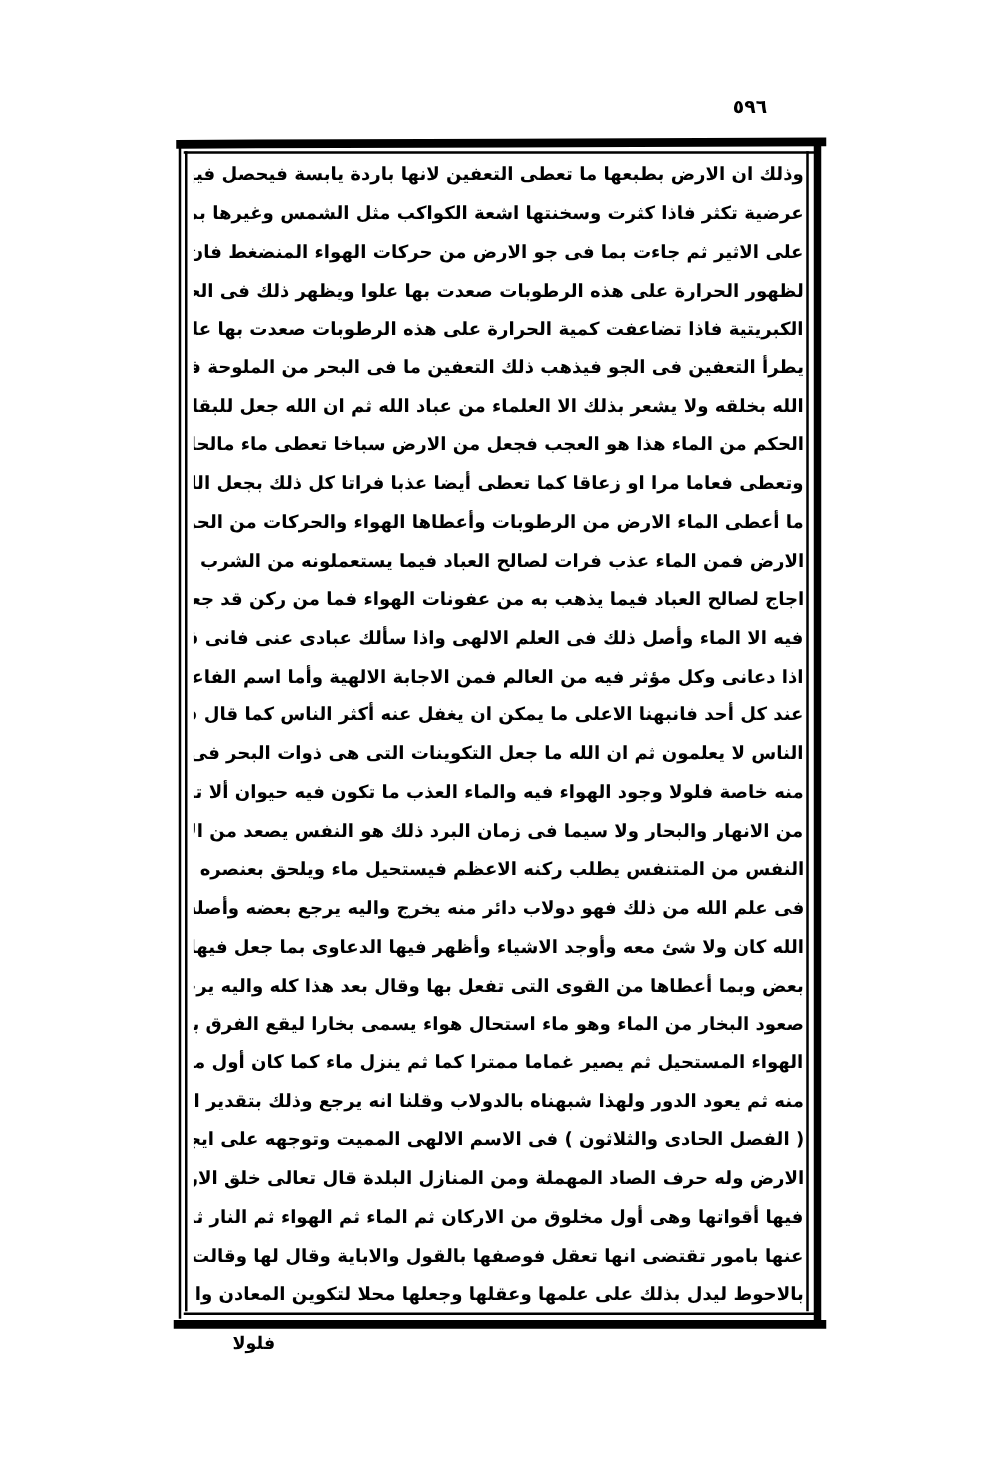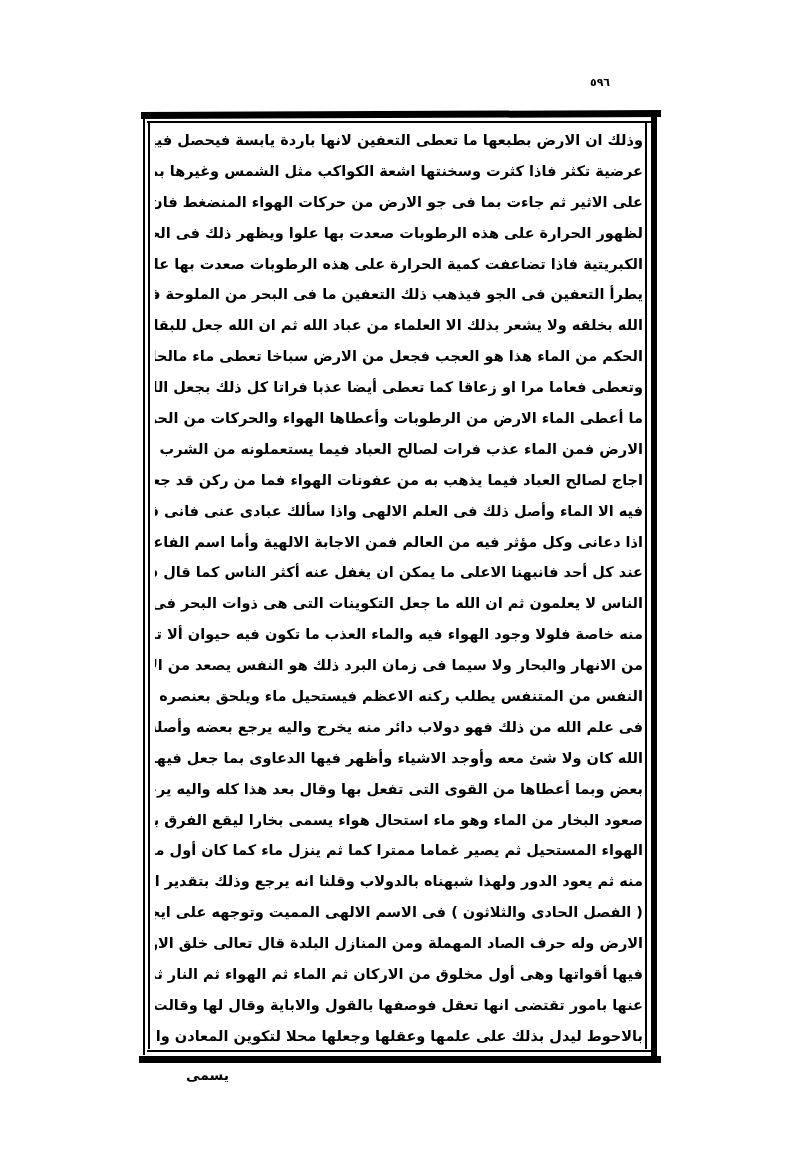--- a/index.html
+++ b/index.html
@@ -16,21 +16,21 @@
       color: #000000;
     }
     .page-number {
       position: absolute;
       top: 76px;
       left: 560px;
       width: 80px;
       text-align: center;
       font-family: "DejaVu Sans", sans-serif;
       font-weight: bold;
-      font-size: 11px;
+      font-size: 15px;
       letter-spacing: 0px;
     }
     .frame {
       position: absolute;
       left: 143px;
       top: 111px;
       width: 514px;
       height: 950px;
       box-sizing: border-box;
     }
@@ -177,13 +177,13 @@
     <span class="text-line" style="text-align-last:right;">منه ثم يعود الدور ولهذا شبهناه بالدولاب وقلنا انه يرجع وذلك بتقدير العزيز العليم</span>
     <span class="text-line">( الفصل الحادى والثلاثون ) فى الاسم الالهى المميت وتوجهه على ايجاد ما يظهر فى</span>
     <span class="text-line">الارض وله حرف الصاد المهملة ومن المنازل البلدة قال تعالى خلق الارض فى يومين وقدر</span>
     <span class="text-line">فيها أقواتها وهى أول مخلوق من الاركان ثم الماء ثم الهواء ثم النار ثم السموات وأخبر تعالى</span>
     <span class="text-line">عنها بامور تقتضى انها تعقل فوصفها بالقول والاباية وقال لها وقالت لدونها بالطاعة والاخذ</span>
     <span class="text-line">بالاحوط ليدل بذلك على علمها وعقلها وجعلها محلا لتكوين المعادن والنبات والحيوان</span>
 
   </div>
 </div>
 
-<div class="catchword">يسمى</div>
+<div class="catchword">فلولا</div>
 
 </body></html>

